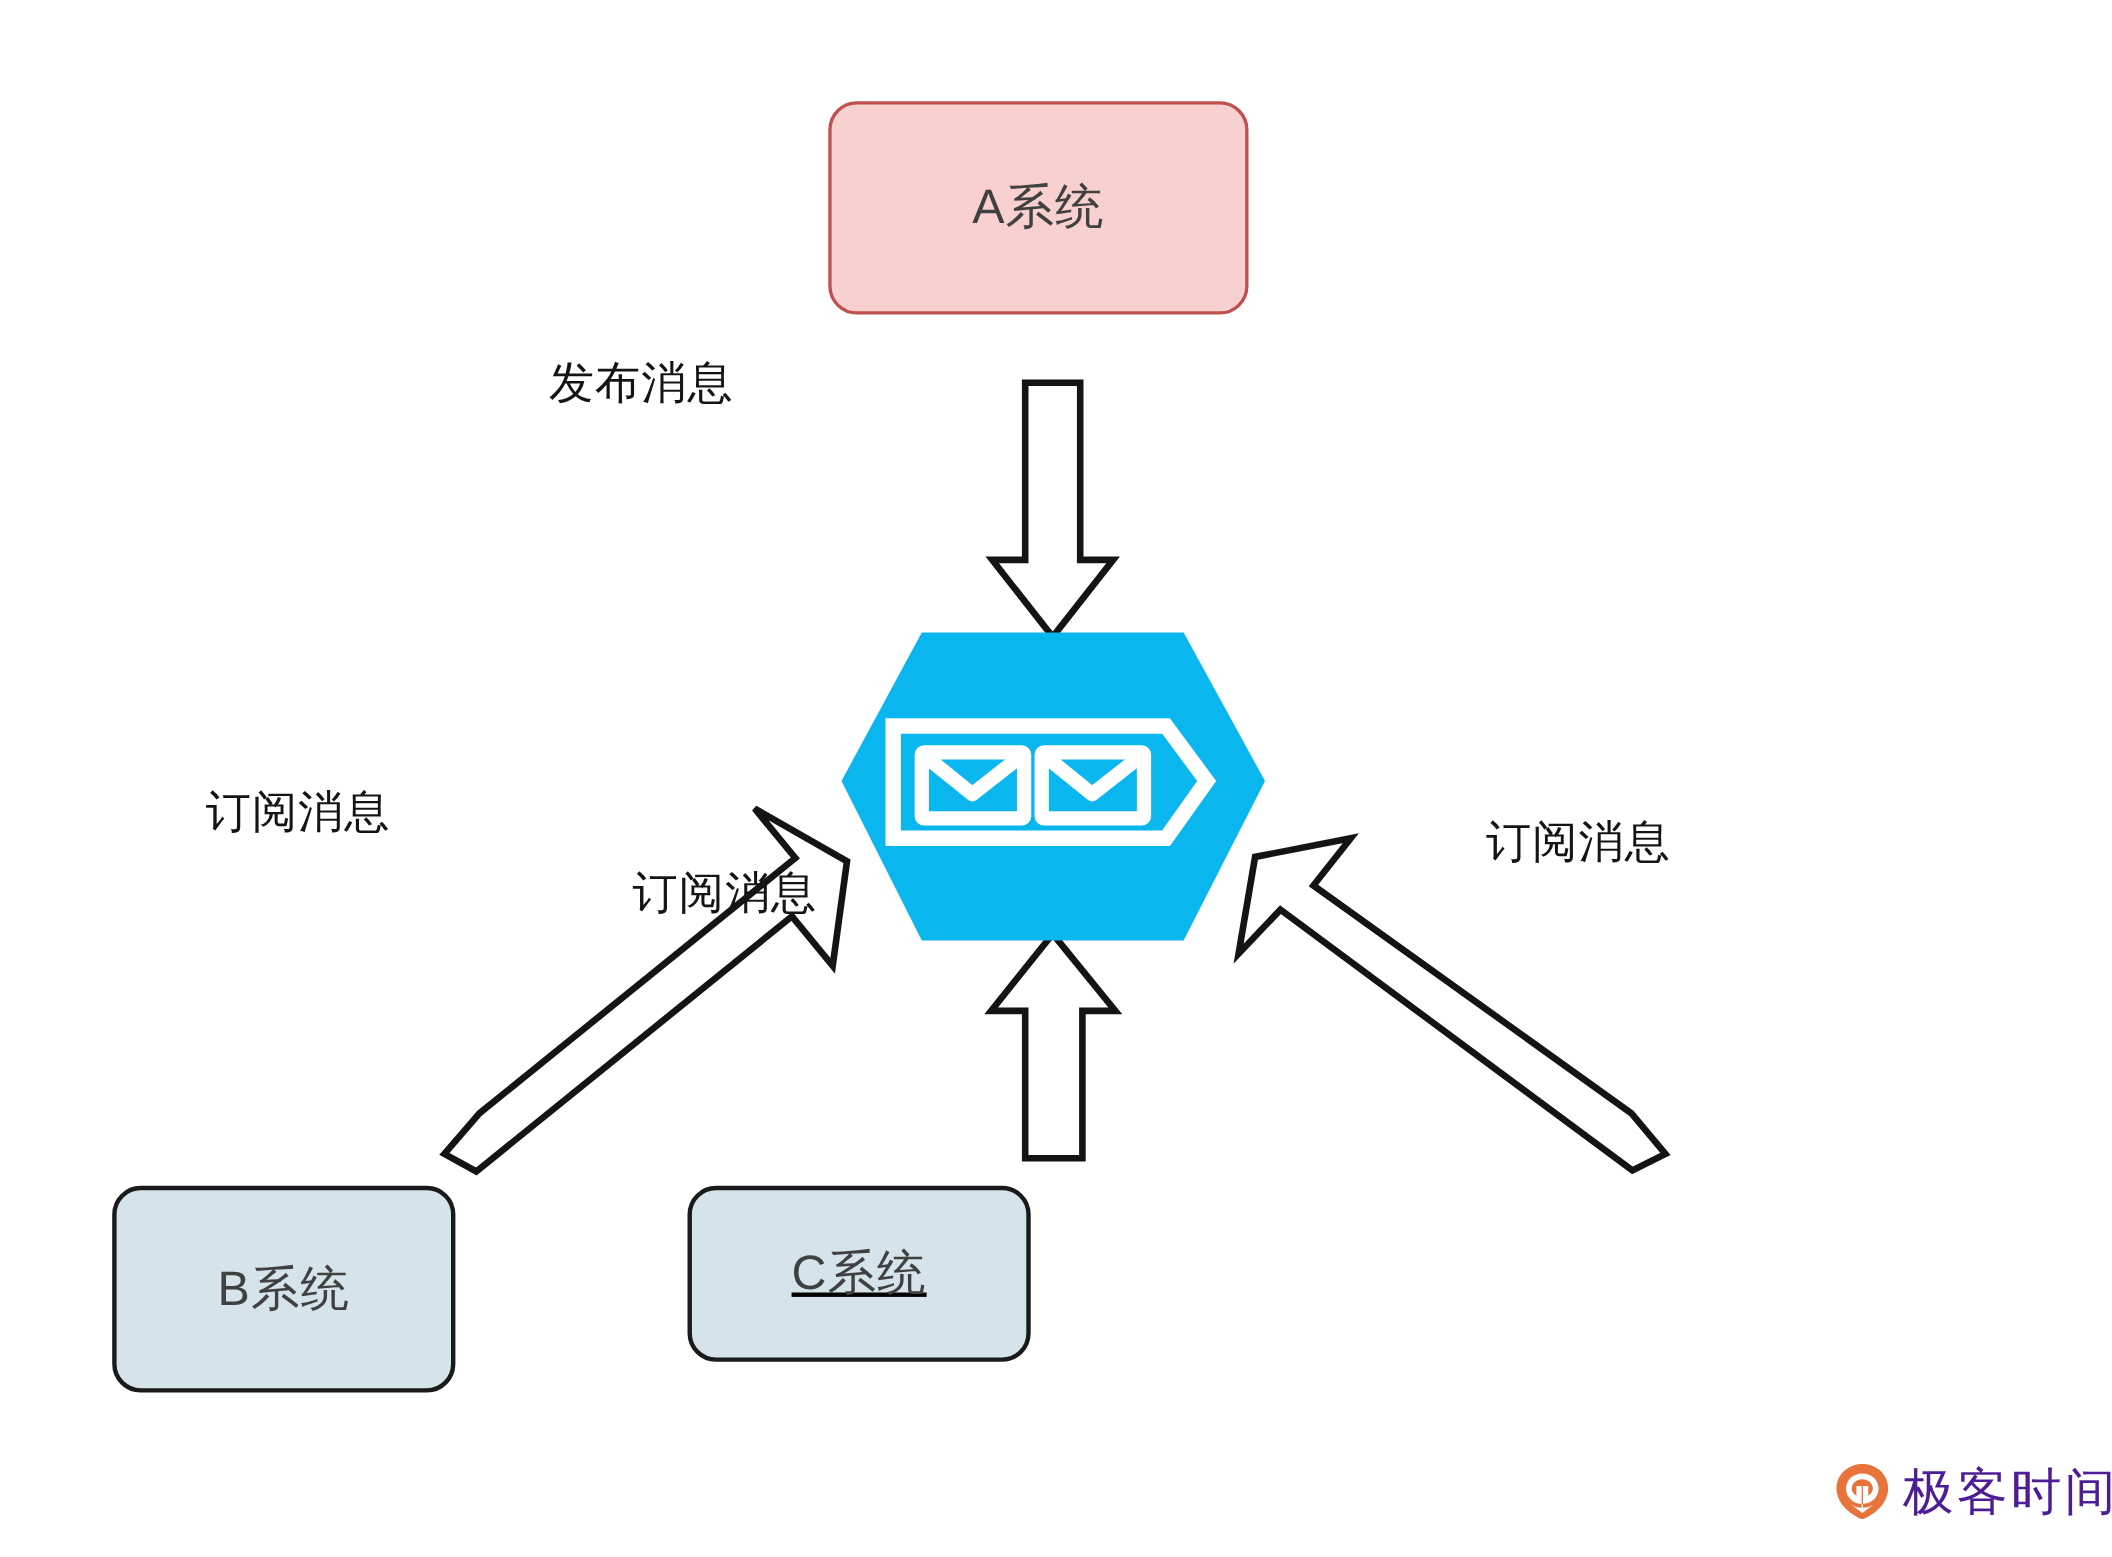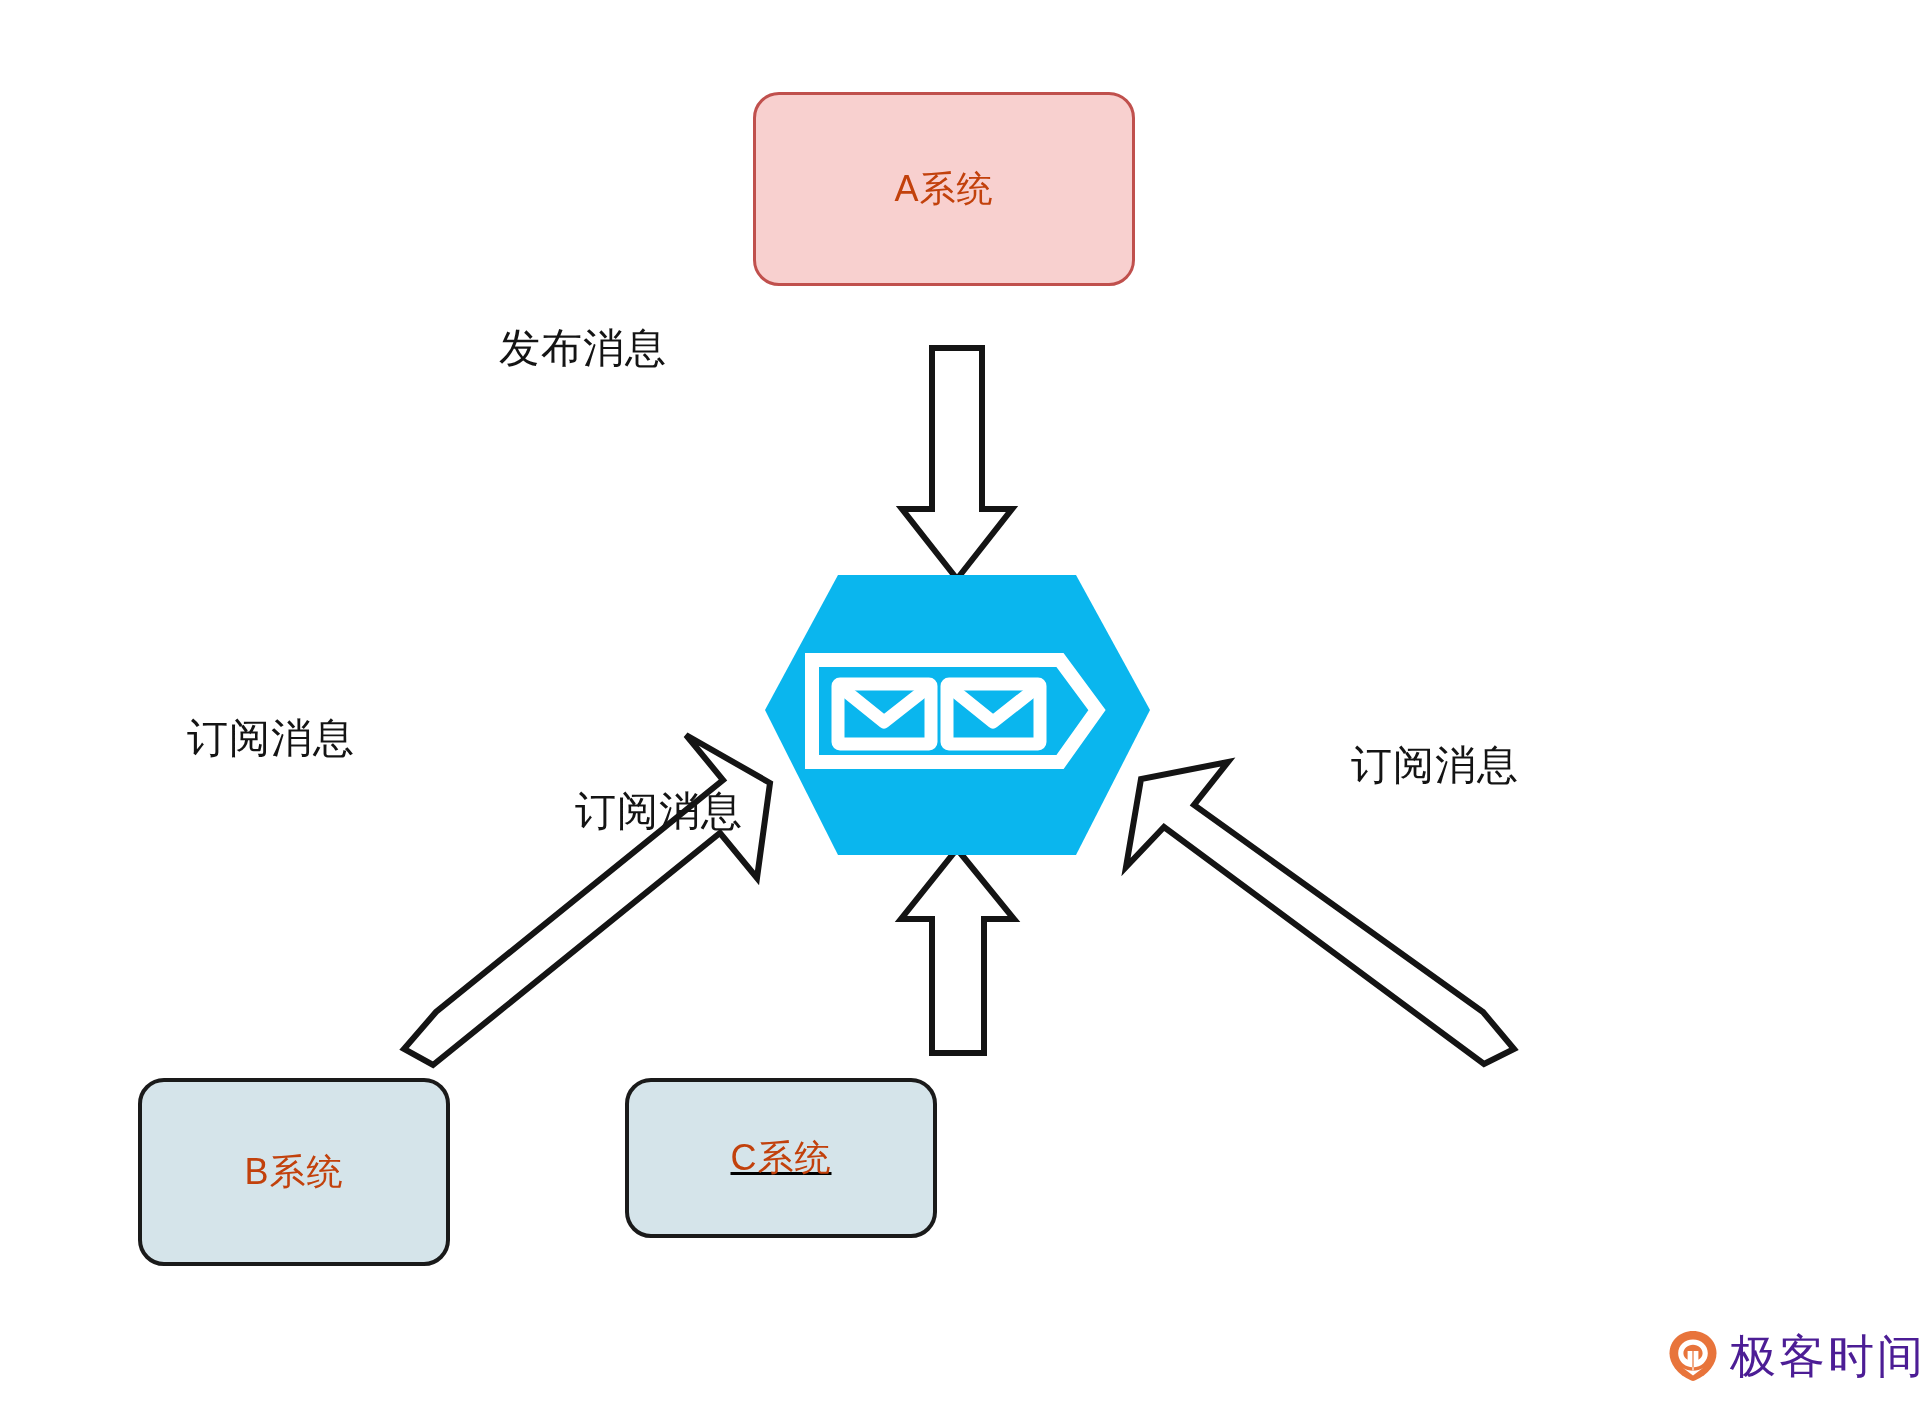--- a/index.html
+++ b/index.html
@@ -34,37 +34,37 @@
   }
   .node-box.pink {
     background: #f8d0cf;
     border: 3px solid #c0504d;
   }
   .node-box.blue {
     background: #d5e4ea;
     border: 4px solid #1a1a1a;
   }
   .node-label {
-    font-size: 36px;
-    color: #c2410c;
+    font-size: 44px;
+    color: #404040;
     letter-spacing: 1px;
     line-height: 1;
     white-space: nowrap;
   }
   .edge-label {
     position: absolute;
     font-size: 41px;
     color: #141414;
     letter-spacing: 1px;
     white-space: nowrap;
     line-height: 1;
   }
   
   #box-a   { left: 753px;  top: 92px;   width: 382px; height: 194px; }
-  #box-b   { left: 102px;  top: 1078px; width: 312px; height: 188px; margin-left: 36px; }
+  #box-b   { left: 102px;  top: 1078px; width: 312px; height: 188px; }
   #box-c   { left: 625px;  top: 1078px; width: 312px; height: 160px; text-decoration: underline; }
   #box-d   { left: 1130px; top: 1078px; width: 312px; height: 188px; }
   
   #lbl-publish      { left: 499px;  top: 328px;  }
   #lbl-sub-left     { left: 187px;  top: 718px;  }
   #lbl-sub-center   { left: 575px;  top: 791px;  }
   #lbl-sub-right    { left: 1351px; top: 745px;  }
   
   #brand {
     position: absolute;

